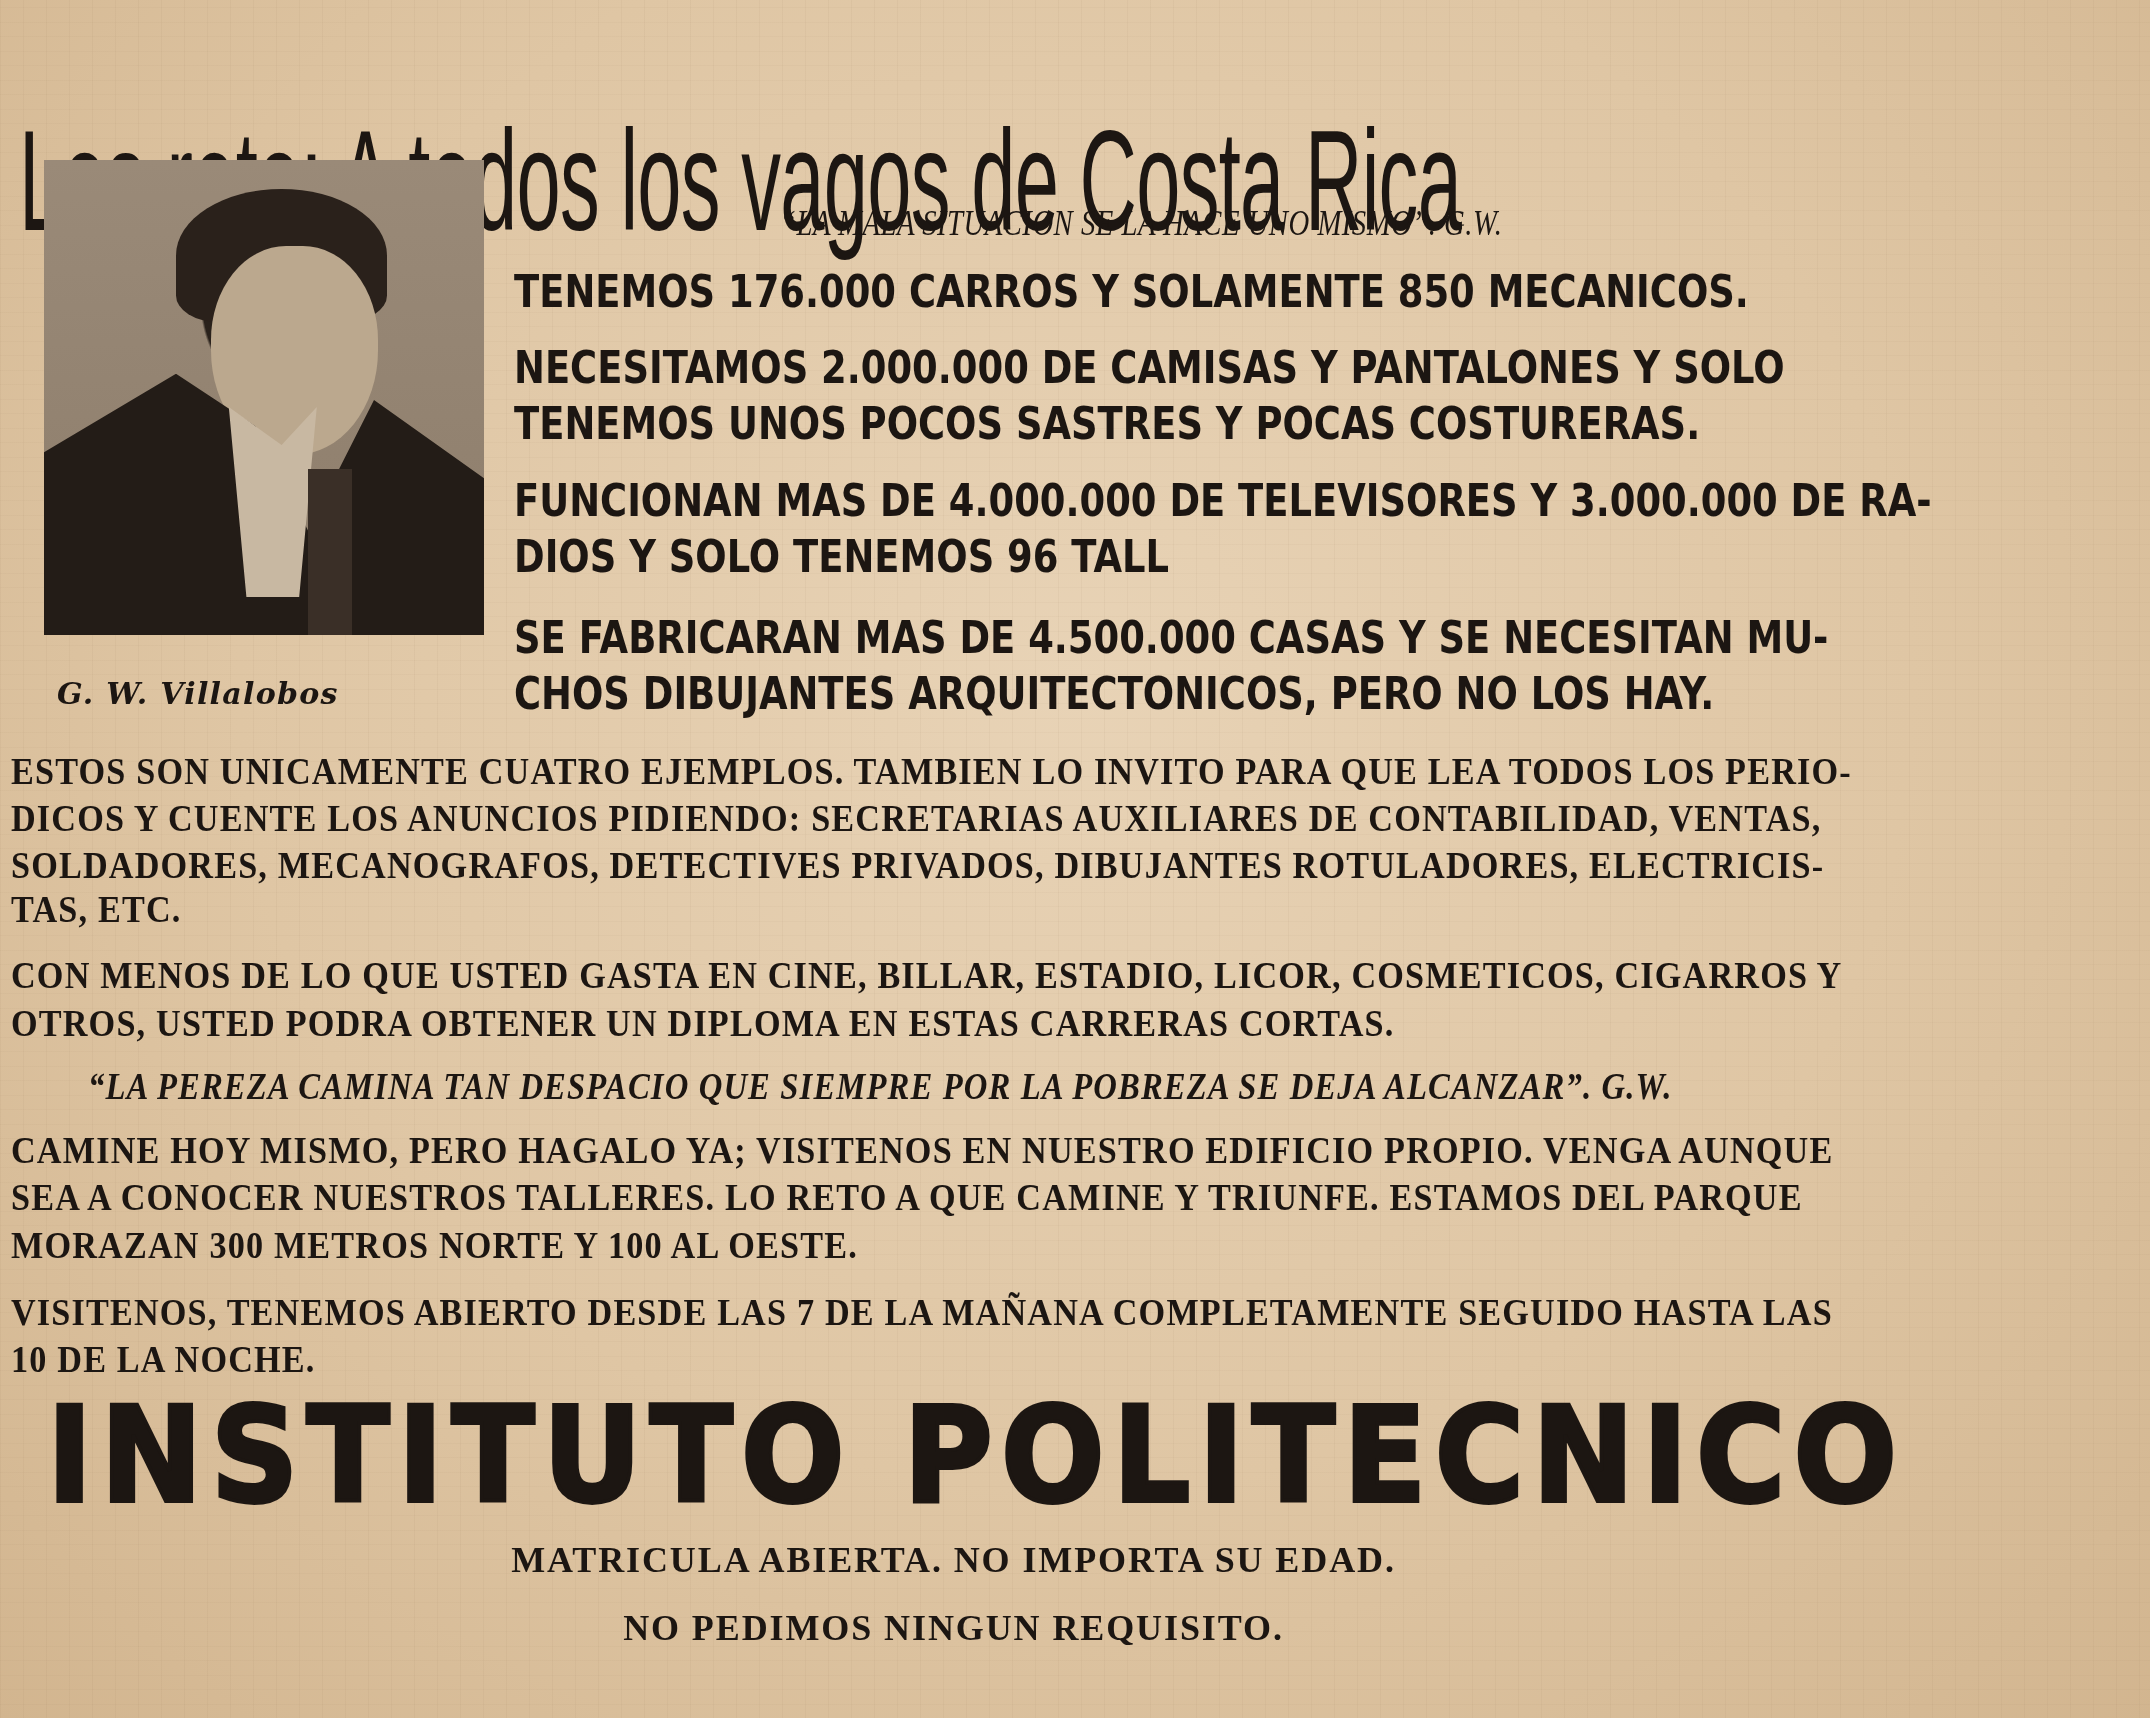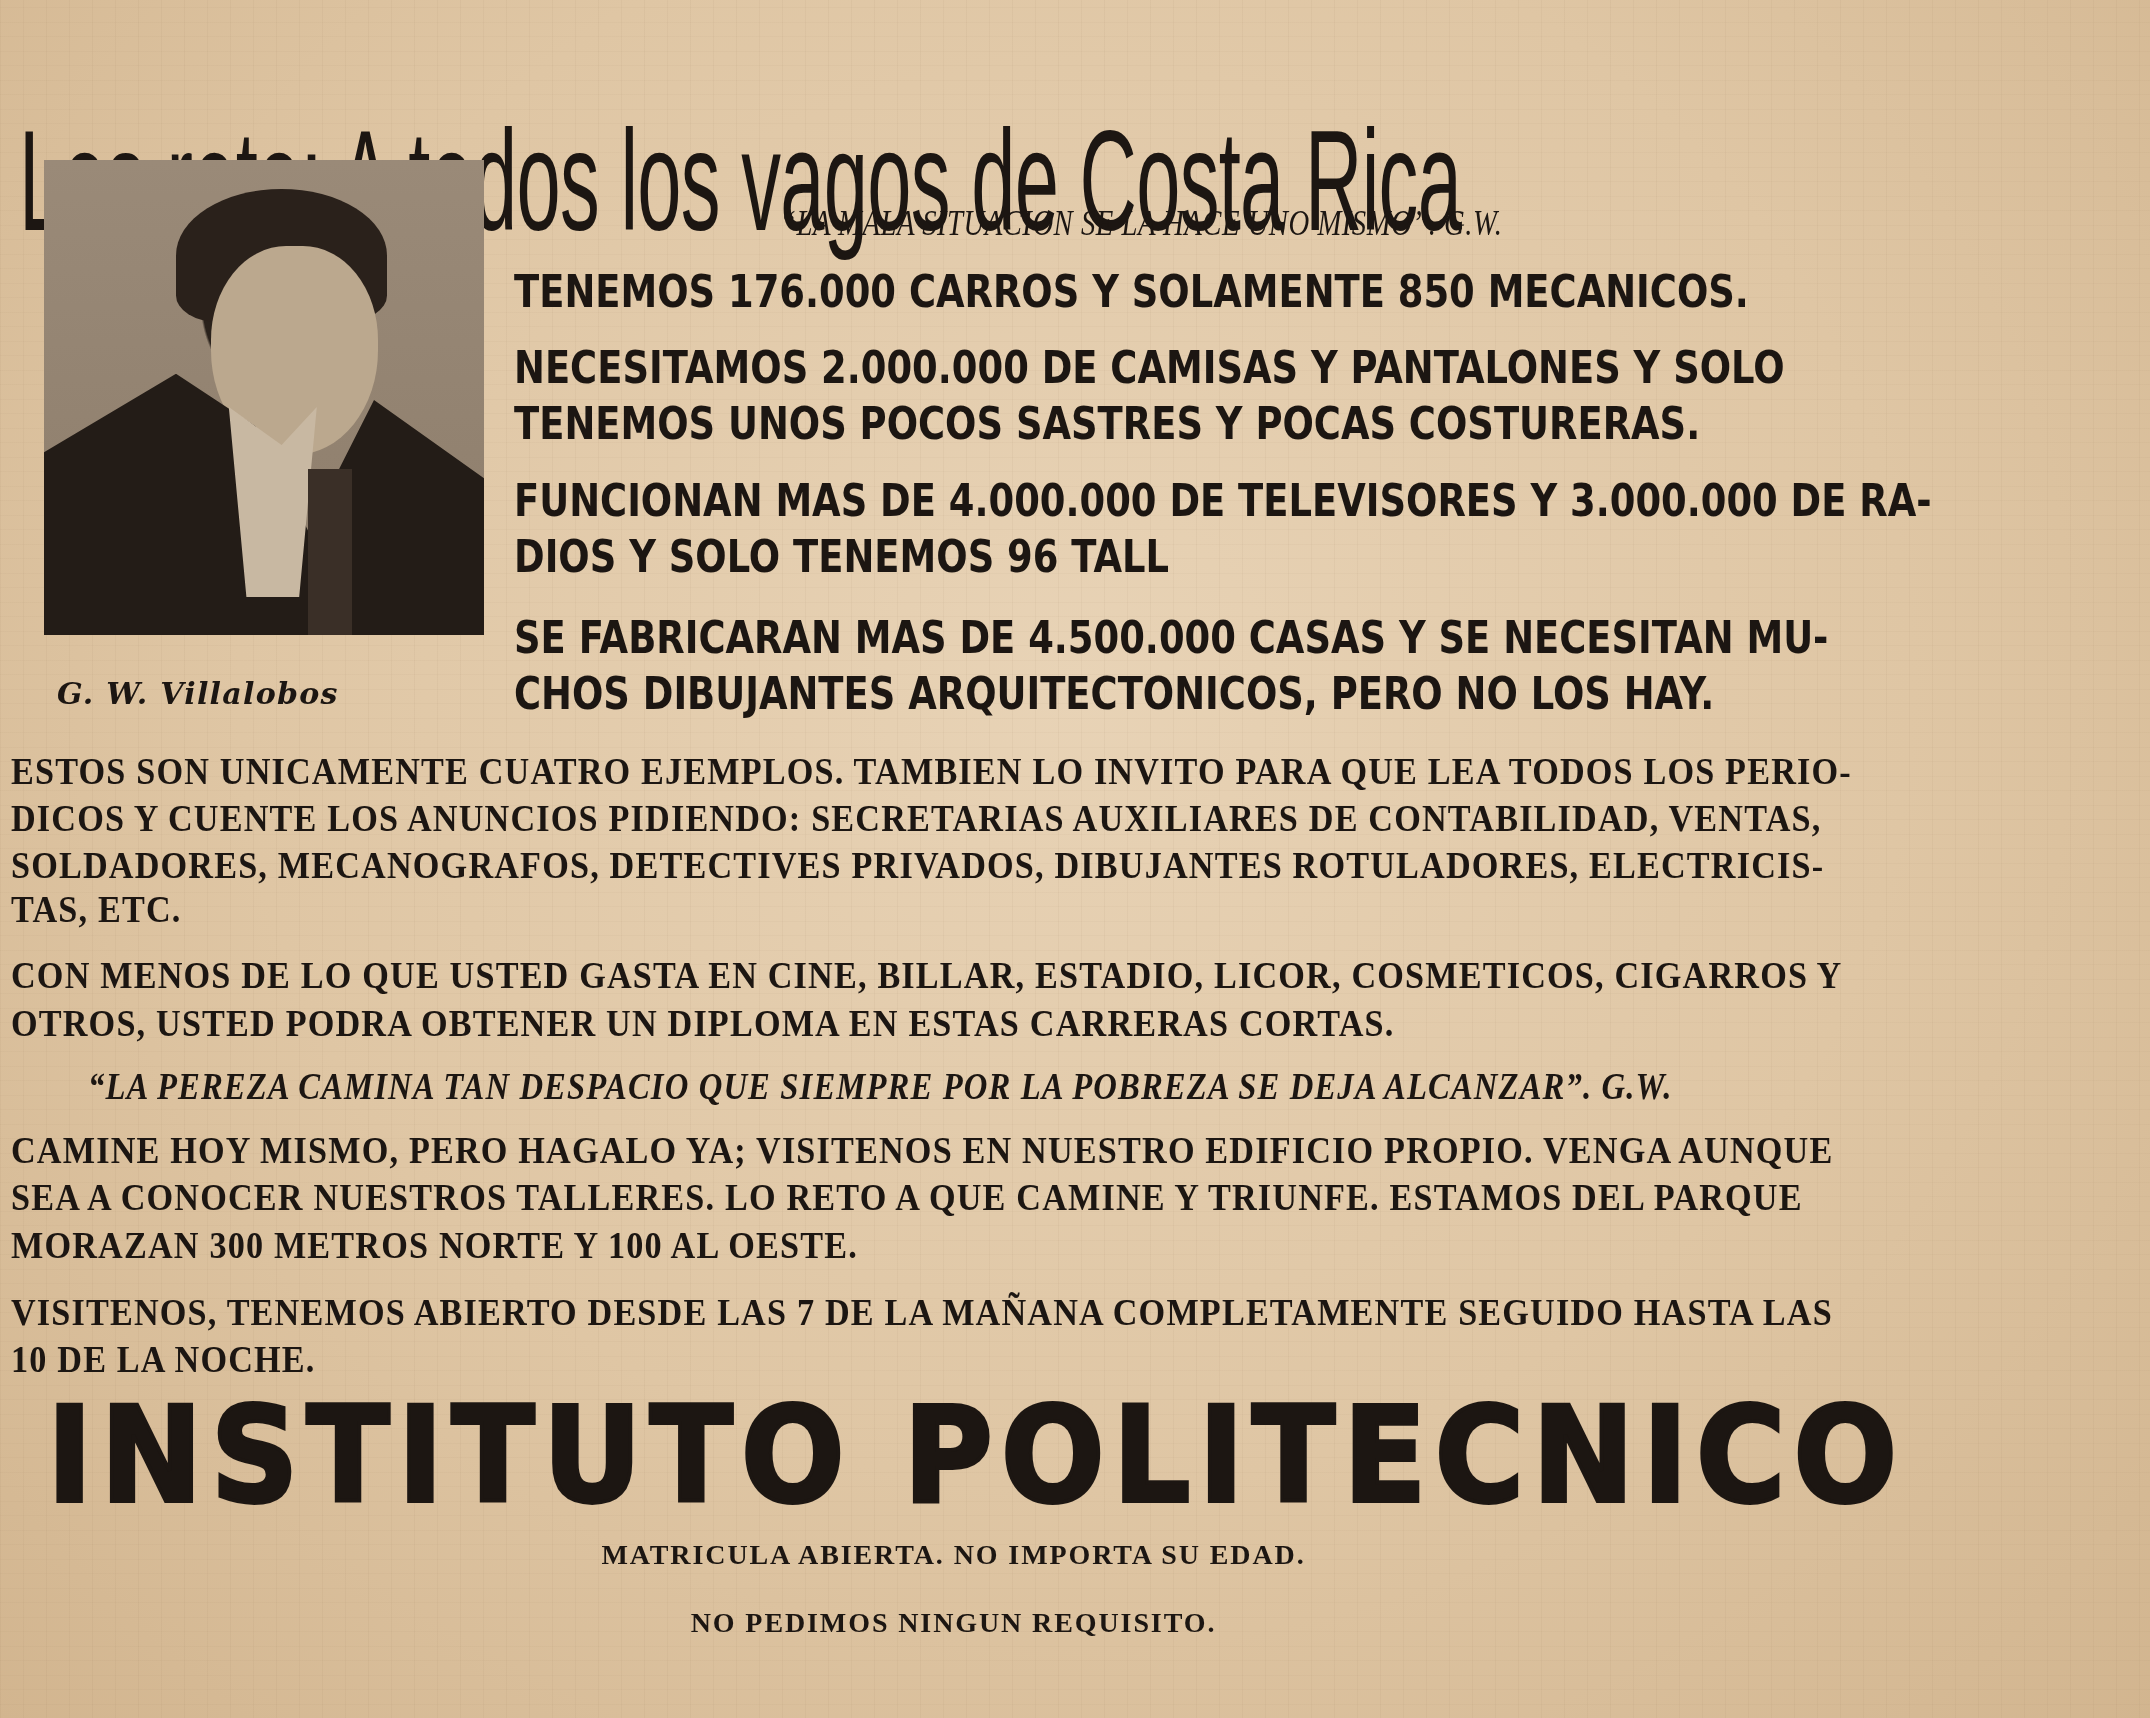--- a/index.html
+++ b/index.html
@@ -88,21 +88,21 @@
     position:absolute; left:47px; top:1393px;
     font-family:"DejaVu Sans", sans-serif; font-weight:900;
     font-size:131px; line-height:126px; white-space:nowrap;
     letter-spacing:8.8px;
     transform-origin:left top; transform:scaleX(0.93);
     -webkit-text-stroke:3.8px #1c1612;
   }
   .foot {
     position:absolute; width:1907px; text-align:center;
     font-family:"Liberation Serif", serif; font-weight:bold;
-    font-size:28px; letter-spacing:1.9px; white-space:nowrap;
+    font-size:36px; letter-spacing:1.9px; white-space:nowrap;
   }
 </style>
 </head>
 <body>
 
 <div class="grain"></div>
 
 <h1 class="headline">Los reto: A todos los vagos de Costa Rica</h1>
 
 <div class="photo">

